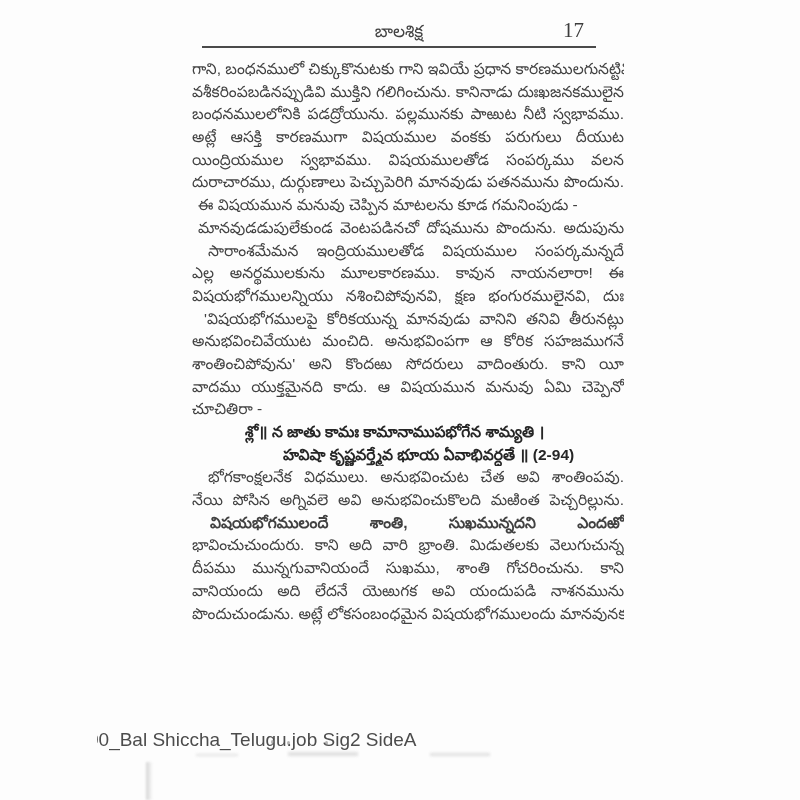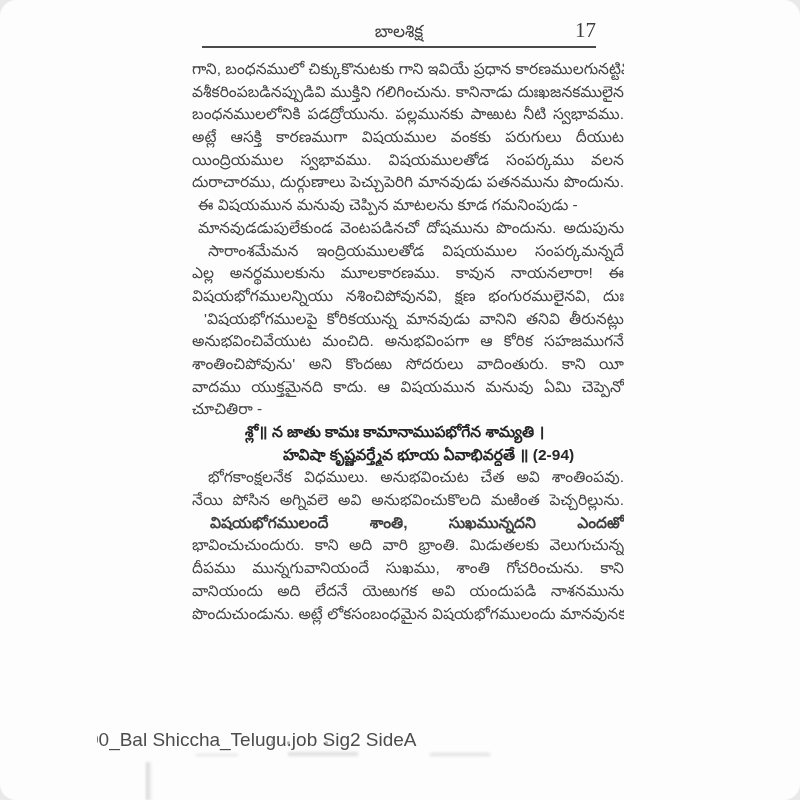--- a/index.html
+++ b/index.html
@@ -1,28 +1,27 @@
 <!DOCTYPE html>
 <html><head>
 <meta charset="utf-8">
 <style>
   html,body{margin:0;padding:0;background:#e9e9e9;}
   .screen{
     position:relative;width:800px;height:800px;background:#fdfdfd;
     overflow:hidden;margin:0 auto;
     font-family:"Liberation Sans",sans-serif;
-    border-radius:16px;
   }
   
   .hdr-title{
     position:absolute;left:202px;top:22px;width:394px;
     text-align:center;font-size:17px;color:var(--ink);
   }
   .hdr-pagenum{
-    position:absolute;left:536px;top:18px;width:60px;
+    position:absolute;left:524px;top:18px;width:60px;
     text-align:right;font-size:21px;color:#3c3c3c;
     font-family:"Liberation Serif",serif;
   }
   .hdr-rule{
     position:absolute;left:202px;top:46px;width:394px;height:2px;
     background:var(--rule);
   }
   
   .body{
     position:absolute;left:192px;top:58px;width:432px;

